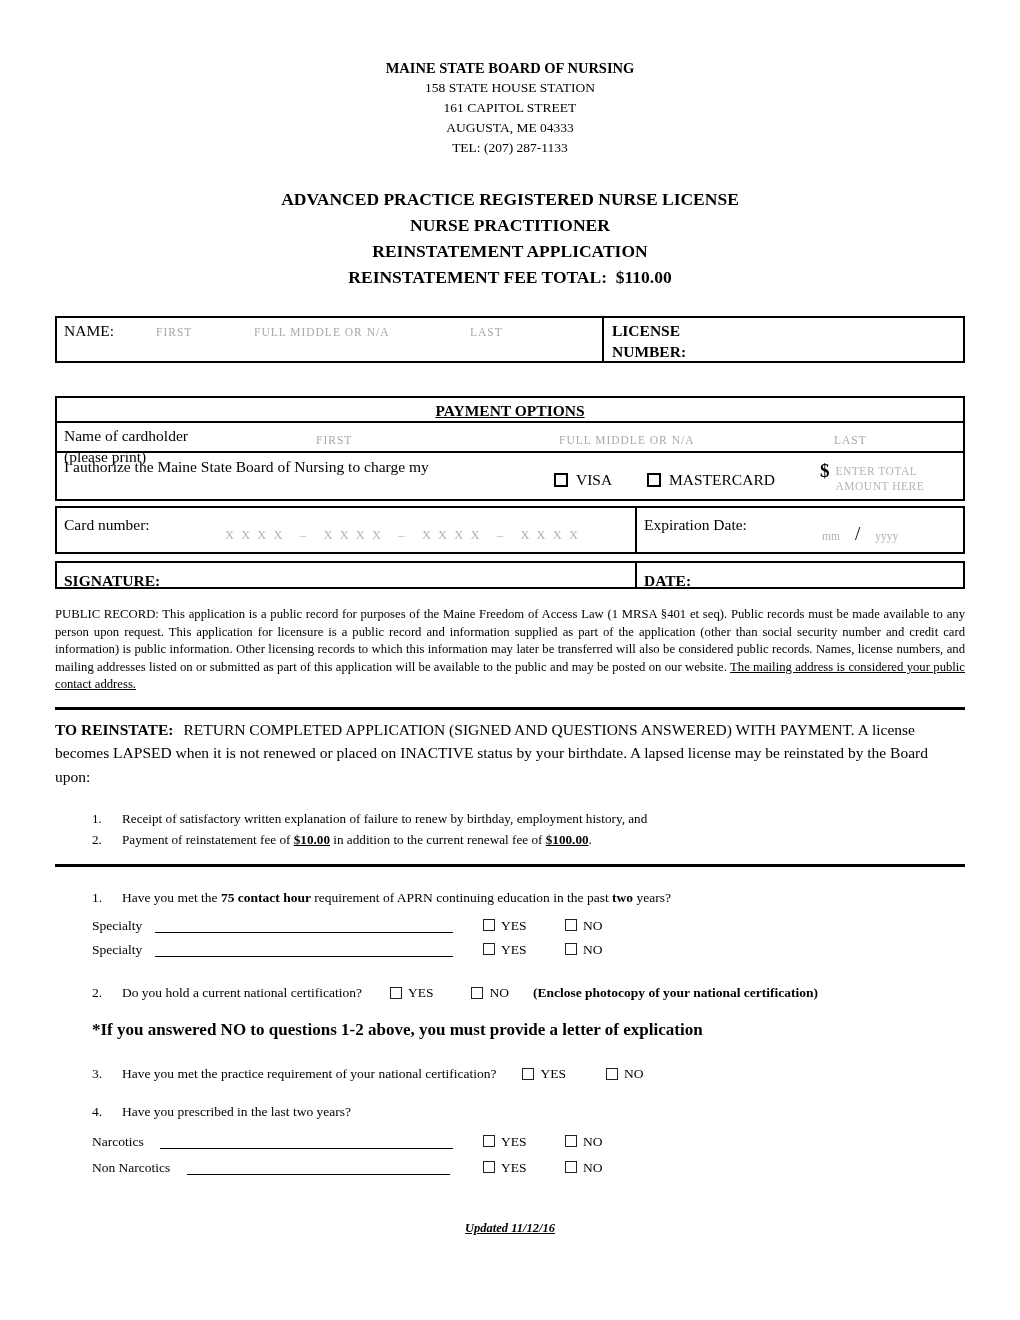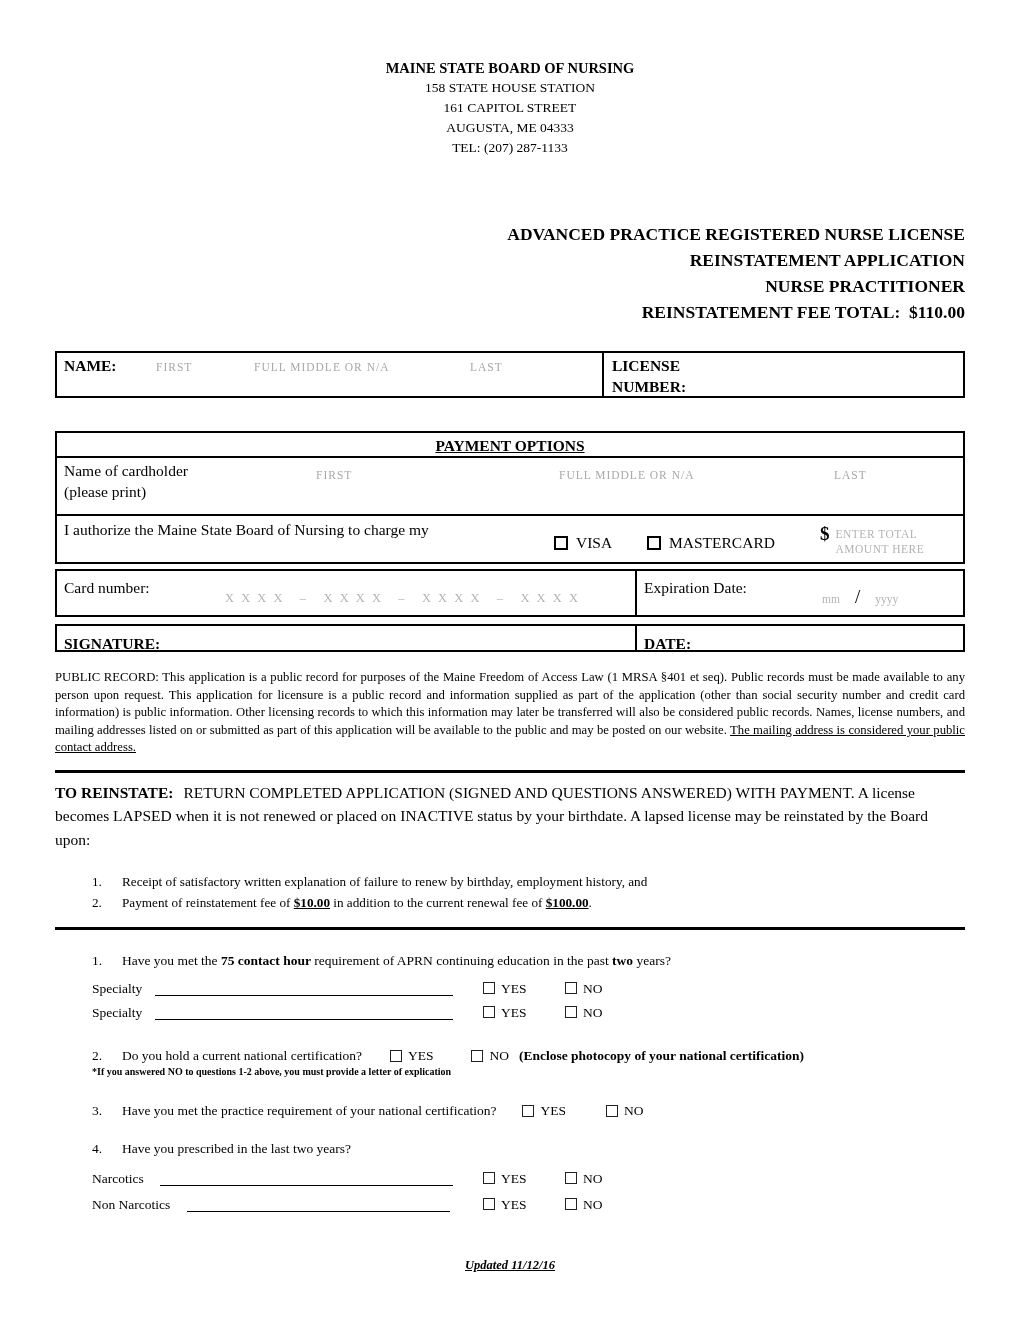--- a/index.html
+++ b/index.html
@@ -6,36 +6,36 @@
   .page{
     width:1020px;height:1320px;background:#fff;color:#000;
     font-family:"Liberation Serif","DejaVu Serif",serif;
     position:relative;box-sizing:border-box;padding:0 55px;overflow:hidden;
   }
   .prewrap{white-space:pre-wrap;}
   
   .letterhead{padding-top:58px;text-align:center;font-size:13.5px;line-height:20px;}
   .letterhead .org{font-weight:bold;font-size:14.5px;}
   
-  .doc-title{margin-top:63px;text-align:right;font-weight:bold;font-size:17.5px;line-height:26px;}
+  .doc-title{margin-top:28px;text-align:center;font-weight:bold;font-size:17.5px;line-height:26px;}
   
   .ph{color:#a8a8a8;font-size:11.5px;letter-spacing:1px;position:absolute;white-space:nowrap;}
   
   .name-table{margin-top:26px;border:2px solid #000;display:flex;height:47px;box-sizing:border-box;}
   .name-cell{flex:0 0 547px;border-right:2px solid #000;position:relative;padding:4px 7px;box-sizing:border-box;}
-  .name-cell .lbl{font-weight:bold;font-size:15.5px;}
+  .name-cell .lbl{font-weight:normal;font-size:15.5px;}
   .license-cell{flex:1;padding:2px 8px;font-weight:bold;font-size:15.5px;line-height:21px;}
   
   .payment{margin-top:33px;}
   .pay-top{border:2px solid #000;box-sizing:border-box;}
   .pay-head{text-align:center;font-weight:bold;font-size:15.5px;padding-top:3px;line-height:20px;}
   .pay-head span{text-decoration:underline;}
   .pay-instr{text-align:center;font-size:12.8px;line-height:18px;padding-bottom:2px;}
   .pay-row{border-top:2px solid #000;position:relative;box-sizing:border-box;}
-  .cardholder-row{height:58px;padding:2px 7px;font-size:15.5px;line-height:21px;}
+  .cardholder-row{height:30px;padding:2px 7px;font-size:15.5px;line-height:21px;}
   .authorize-row{height:48px;padding:2px 7px;font-size:15.5px;line-height:23px;}
   .auth-text{width:465px;display:inline-block;}
   .cb{display:inline-block;width:14px;height:14px;border:2px solid #000;background:#fff;vertical-align:middle;box-sizing:border-box;}
   .cb-sm{display:inline-block;width:12px;height:12px;border:1.5px solid #222;background:#fff;vertical-align:middle;box-sizing:border-box;}
   .pay-choice{position:absolute;top:15px;display:flex;align-items:center;gap:8px;font-size:15.5px;}
   .visa-pos{left:497px;}
   .mc-pos{left:590px;}
   .amount-pos{position:absolute;left:763px;top:8px;display:flex;gap:6px;}
   .dollar{font-weight:bold;font-size:19px;line-height:19px;}
   .enter-total{color:#b3b3b3;font-size:11.5px;line-height:15px;letter-spacing:0.5px;padding-top:3px;}
@@ -71,21 +71,21 @@
   .fill-line{position:absolute;bottom:4px;border-bottom:1.4px solid #000;height:14px;}
   .spec-line{left:63px;width:298px;}
   .narc-line{left:68px;width:293px;}
   .nonnarc-line{left:95px;width:263px;}
   .yn{position:absolute;bottom:3px;display:flex;align-items:center;gap:6px;}
   .yn .cb-sm{margin-top:-2px;}
   .yes-pos{left:391px;}
   .no-pos{left:473px;}
   .q2{margin-top:22px;align-items:center;}
   .inline-yn{display:flex;align-items:center;gap:6px;}
-  .warning{margin-left:37px;font-weight:bold;font-size:10px;}
+  .warning{margin-top:17px;margin-left:37px;font-weight:bold;font-size:17px;}
   .q3{margin-top:24px;align-items:center;}
   .q4{margin-top:18px;}
   .q4row1{margin-top:6px;height:25px;}
   .q4row2{height:25px;margin-top:1px;}
   .footer{margin-top:42px;text-align:center;font-weight:bold;font-style:italic;font-size:12.5px;text-decoration:underline;}
 </style>
 </head>
 <body>
 
 <div class="page">
@@ -93,22 +93,22 @@
   <div class="letterhead">
     <div class="org">MAINE STATE BOARD OF NURSING</div>
     <div>158 STATE HOUSE STATION</div>
     <div>161 CAPITOL STREET</div>
     <div>AUGUSTA, ME 04333</div>
     <div>TEL: (207) 287-1133</div>
   </div>
 
   <div class="doc-title">
     <div>ADVANCED PRACTICE REGISTERED NURSE LICENSE</div>
+    <div>NURSE PRACTITIONER</div>
     <div>REINSTATEMENT APPLICATION</div>
-    <div>NURSE PRACTITIONER</div>
     <div class="prewrap">REINSTATEMENT FEE TOTAL:  $110.00</div>
   </div>
 
   <div class="name-table">
     <div class="name-cell">
       <span class="lbl">NAME:</span>
       <span class="ph" style="left:99px;top:8px;">FIRST</span>
       <span class="ph" style="left:197px;top:8px;">FULL MIDDLE OR N/A</span>
       <span class="ph" style="left:413px;top:8px;">LAST</span>
     </div>
@@ -227,21 +227,21 @@
     <span class="q-num">2.</span>
     <span>Do you hold a current national certification?</span>
     <span class="inline-yn" style="margin-left:28px;">
         <span class="cb-sm"></span>
         <span>YES</span>
       </span>
     <span class="inline-yn" style="margin-left:38px;">
         <span class="cb-sm"></span>
         <span>NO</span>
       </span>
-    <span class="b" style="margin-left:10px;">(Enclose photocopy of your national certification)</span>
+    <span class="b" style="margin-left:24px;">(Enclose photocopy of your national certification)</span>
   </div>
 
   <div class="warning">*If you answered NO to questions 1-2 above, you must provide a letter of explication</div>
 
   <div class="q-line q3">
     <span class="q-num">3.</span>
     <span>Have you met the practice requirement of your national certification?</span>
     <span class="inline-yn" style="margin-left:26px;">
         <span class="cb-sm"></span>
         <span>YES</span>

